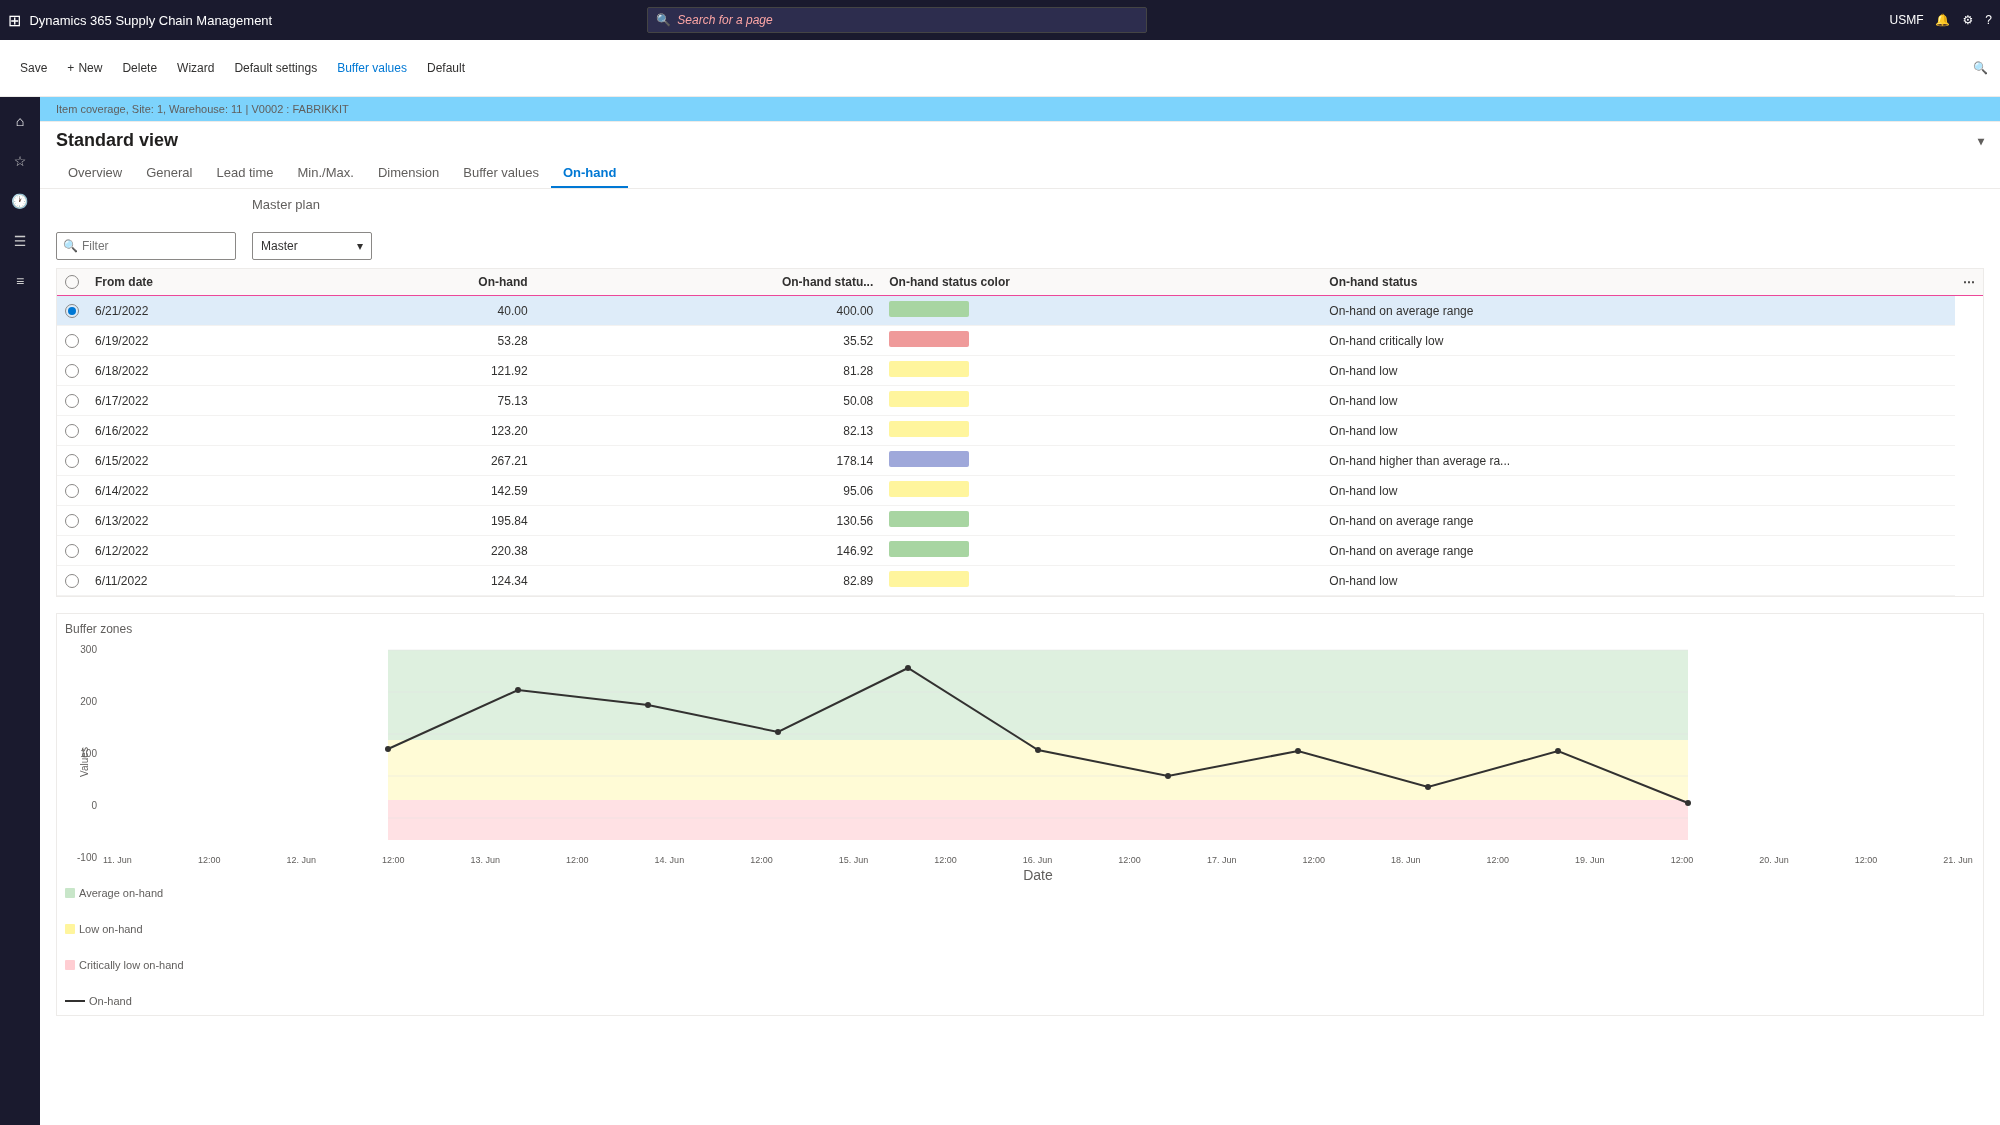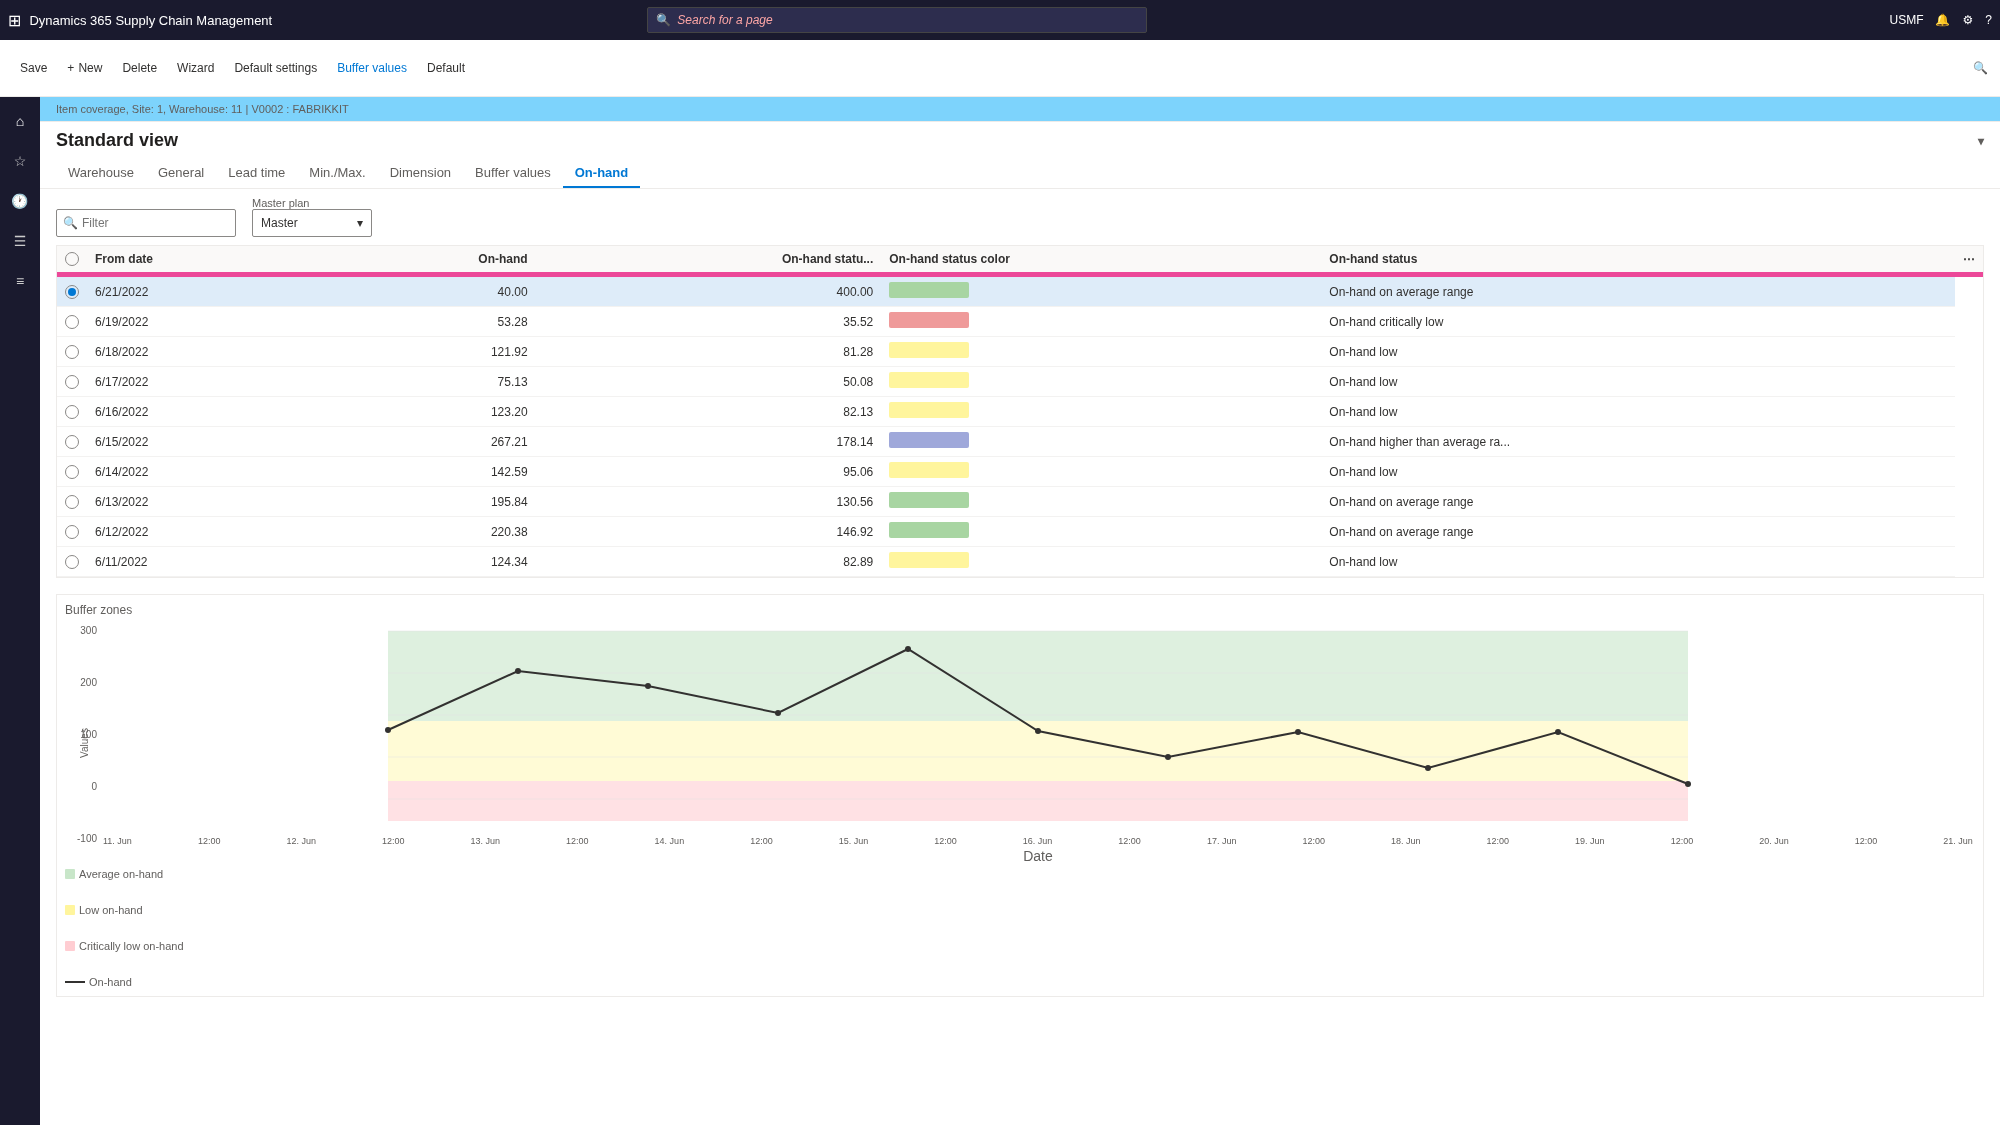--- a/index.html
+++ b/index.html
@@ -140,21 +140,21 @@
     }
     .tab.active { color: #0078d4; border-bottom-color: #0078d4; font-weight: 600; }
 
     
     .filter-area {
       padding: 8px 16px;
       display: flex;
       align-items: flex-end;
       gap: 16px;
     }
-    .filter-label { font-size: 11px; color: #605e5c; margin-bottom: 0; }
+    .filter-label { font-size: 13px; color: #605e5c; margin-bottom: 20px; }
     .master-plan-select {
       width: 120px;
       height: 28px;
       border: 1px solid #8a8886;
       border-radius: 2px;
       padding: 0 8px;
       font-size: 12px;
       background: white;
       display: flex;
       align-items: center;
@@ -168,21 +168,21 @@
       border: 1px solid #edebe9;
       overflow-x: auto;
     }
     table {
       width: 100%;
       border-collapse: collapse;
       font-size: 12px;
     }
     th {
       background: #faf9f8;
-      border-bottom: 5px solid #ec4899;
+      border-bottom: 1px solid #ec4899;
       padding: 6px 8px;
       text-align: left;
       font-weight: 600;
       color: #323130;
       white-space: nowrap;
       margin-top: 12px;
     }
     td {
       padding: 5px 8px;
       border-bottom: 1px solid #f3f2f1;
@@ -281,21 +281,21 @@
     <div class="breadcrumb">
       <span>Item coverage, Site: 1, Warehouse: 11  |  V0002 : FABRIKKIT</span>
     </div>
 
     <div class="page-header">
       <span>Standard view</span>
       <span class="page-header-chevron">▾</span>
     </div>
 
     <div class="tabs">
-      <div class="tab">Warehouse</div>
+      <div class="tab">Overview</div>
       <div class="tab">General</div>
       <div class="tab">Lead time</div>
       <div class="tab">Min./Max.</div>
       <div class="tab">Dimension</div>
       <div class="tab">Buffer values</div>
       <div class="tab active">On-hand</div>
     </div>
 
     <div class="filter-area">
       <div>

